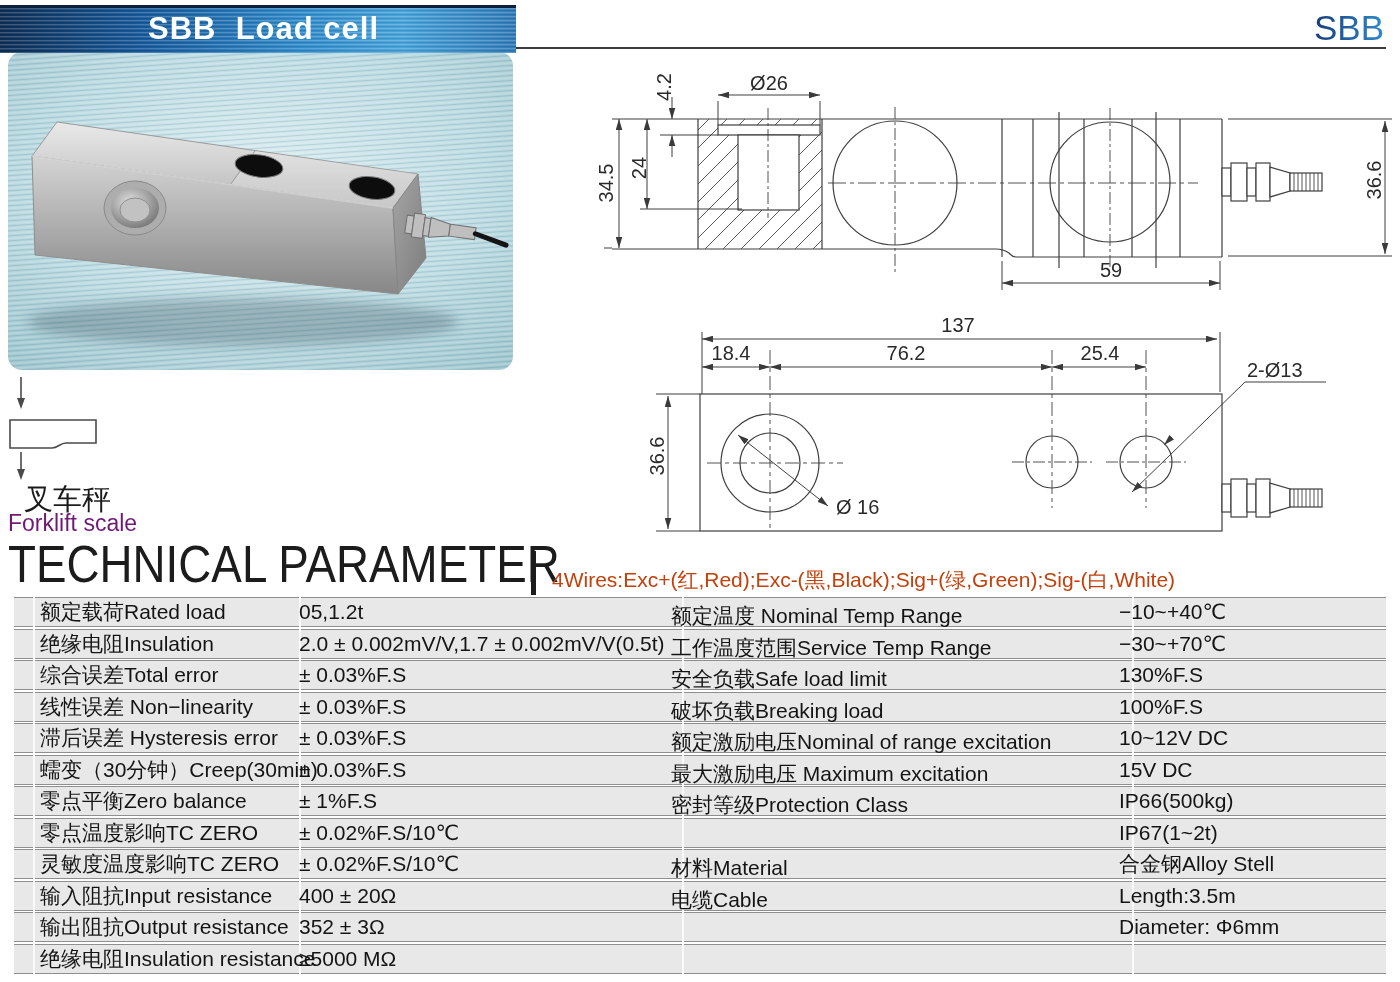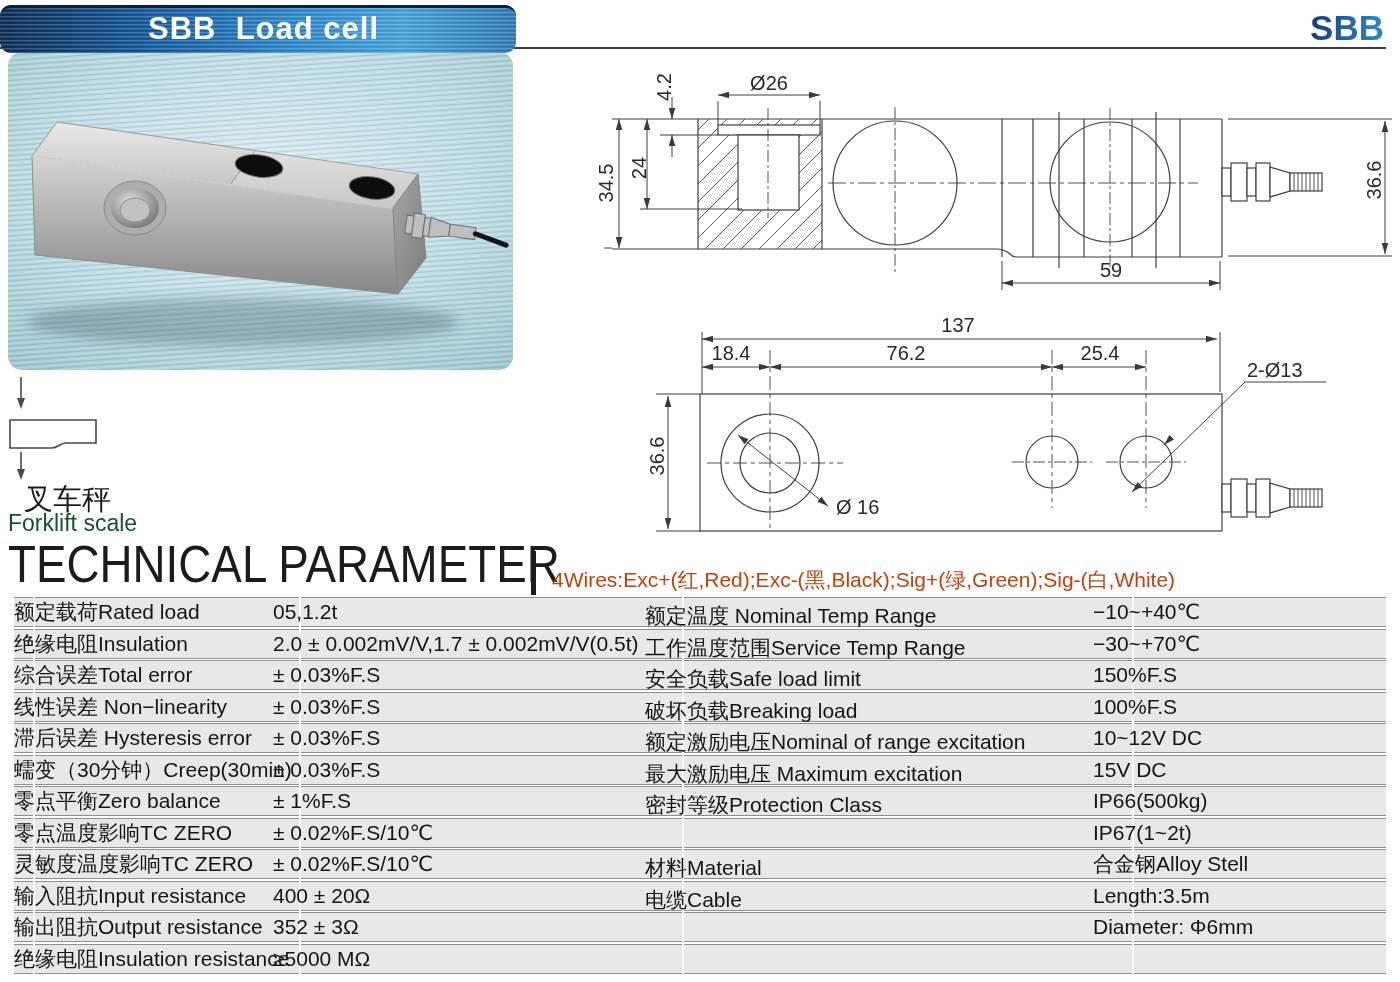--- a/index.html
+++ b/index.html
@@ -5,42 +5,42 @@
   html,body{margin:0;padding:0;background:#fff;}
   body{width:1400px;height:982px;font-family:"Liberation Sans","DejaVu Sans",sans-serif;}
   .page{position:relative;width:1400px;height:982px;overflow:hidden;background:#fff;}
 
   .top-rule{position:absolute;left:0;top:47px;width:1386px;height:2px;background:#3c3c3c;z-index:1;}
 
   .banner{position:absolute;left:0;top:5px;width:516px;height:45px;z-index:2;
     border-top:3px solid #0b1f3a;
     background:
       repeating-linear-gradient(180deg,rgba(255,255,255,.20) 0 1px,rgba(0,0,0,.10) 2px 3px,rgba(255,255,255,0) 3px 4px),
-      linear-gradient(90deg,#0c2d55 0%,#155a9e 28%,#2f8ccd 58%,#47a5de 78%,#2f7cba 100%); border-radius: 11px;}
+      linear-gradient(90deg,#0c2d55 0%,#155a9e 28%,#2f8ccd 58%,#47a5de 78%,#2f7cba 100%);}
   .banner span{display:block;color:#fff;font-weight:bold;font-size:31px;line-height:42px;padding-left:148px;letter-spacing:1px;white-space:pre;}
 
-  .page-code{position:absolute;right:16px;top:8px;font-size:35px;font-weight:bold;z-index:2;
+  .page-code{position:absolute;right:16px;top:8px;font-size:35px;font-weight:normal;z-index:2;
     background:linear-gradient(90deg,#173d7d,#2e8ac9);-webkit-background-clip:text;background-clip:text;color:transparent;}
 
   .photo{position:absolute;left:8px;top:52px;}
   .drawings{position:absolute;left:540px;top:55px;}
   .fork-icon{position:absolute;left:8px;top:375px;}
   .app-cn{position:absolute;left:24px;top:480px;font-size:29px;color:#1a1a1a;}
-  .app-en{position:absolute;left:8px;top:510px;font-size:23px;color:#14532d;}
+  .app-en{position:absolute;left:8px;top:510px;font-size:23px;color:#701a75;}
 
   .section-title{position:absolute;left:8px;top:534px;font-size:52px;color:#1c1c1c;letter-spacing:0;
     transform:scaleX(.88);transform-origin:left top;white-space:nowrap;}
   .title-bar{position:absolute;left:531px;top:551px;width:5px;height:44px;background:#1c1c1c;}
   .wires-note{position:absolute;left:552px;top:566px;font-size:21px;color:#c2410c;white-space:nowrap;}
 
   .ptable{position:absolute;left:14px;top:597px;width:1372px;}
   .trow{position:relative;height:28px;background:#e8e8e8;border-top:1px solid #8f8f8f;border-bottom:1px solid #8f8f8f;
     margin-bottom:1.5px;display:flex;align-items:center;font-size:21px;color:#141414;white-space:nowrap;}
   .trow .c{flex:none;position:relative;z-index:2;}
-  .l1{width:259px;}
+  .l1{width:259px;padding-left:26px;}
   .v1{width:372px;}
   .l2{width:440px;padding-left:0;margin-top:8px;}
   .v2{padding-left:8px;}
   .vline{position:absolute;top:0;bottom:0;width:2px;background:#fafafa;z-index:1;}
   .vl1{left:19px;}.vl2{left:285px;}.vl3{left:668px;}.vl4{left:1118px;}
 
   svg text{font-family:"Liberation Sans","DejaVu Sans",sans-serif;font-size:20px;fill:#2a2a2a;}
 </style>
 </head>
 <body>
@@ -273,21 +273,21 @@
       <span class="c l1">绝缘电阻Insulation</span>
       <span class="c v1">2.0 ± 0.002mV/V,1.7 ± 0.002mV/V(0.5t)</span>
       <span class="c l2">工作温度范围Service Temp Range</span>
       <span class="c v2">−30~+70℃</span>
     </div>
 
     <div class="trow">
       <span class="c l1">综合误差Total error</span>
       <span class="c v1">± 0.03%F.S</span>
       <span class="c l2">安全负载Safe load limit</span>
-      <span class="c v2">150%F.S</span>
+      <span class="c v2">130%F.S</span>
     </div>
 
     <div class="trow">
       <span class="c l1">线性误差 Non−linearity</span>
       <span class="c v1">± 0.03%F.S</span>
       <span class="c l2">破坏负载Breaking load</span>
       <span class="c v2">100%F.S</span>
     </div>
 
     <div class="trow">

